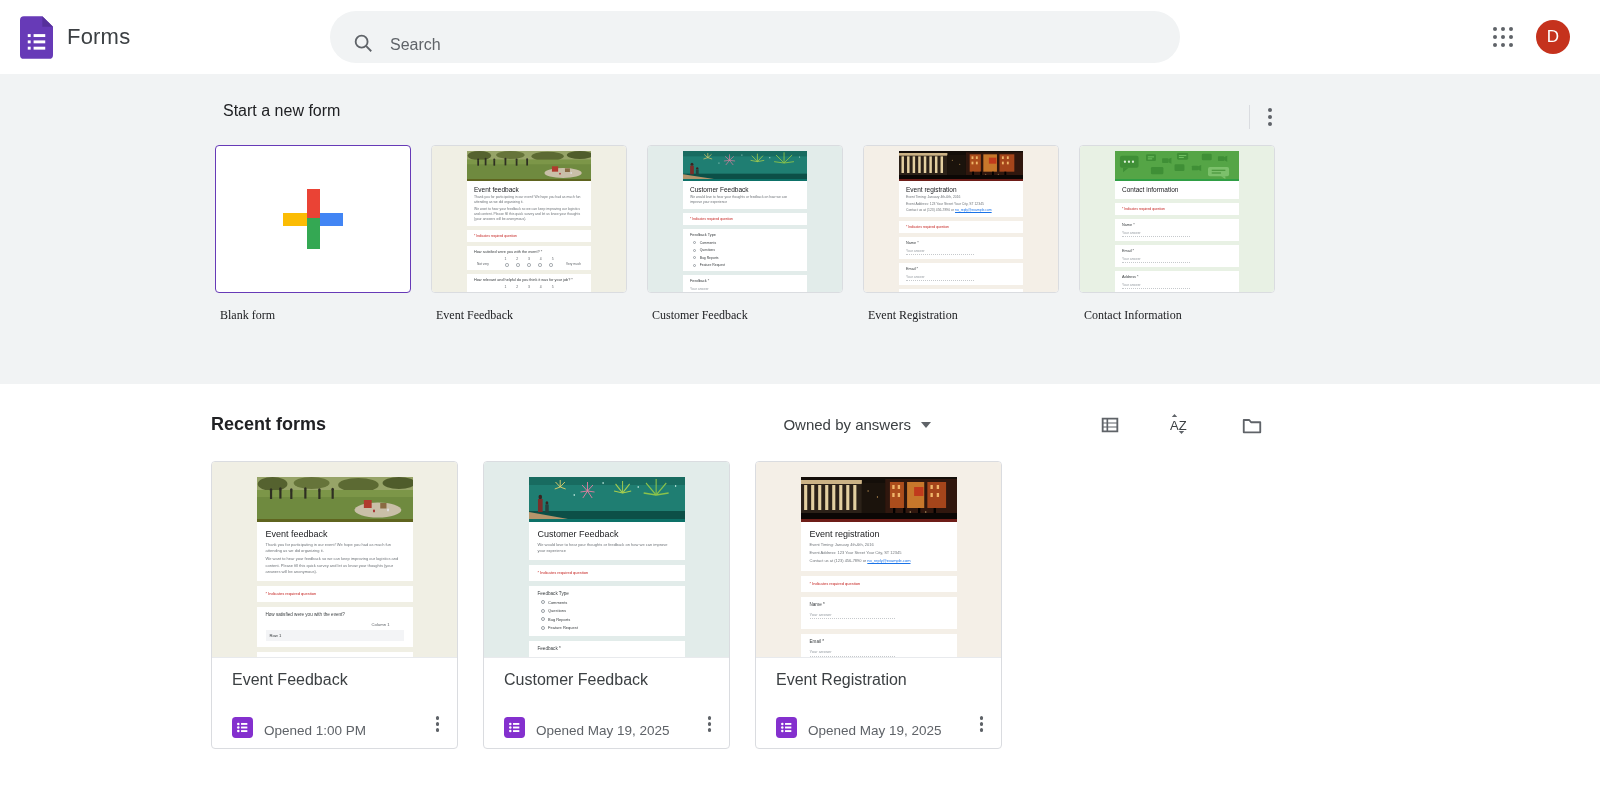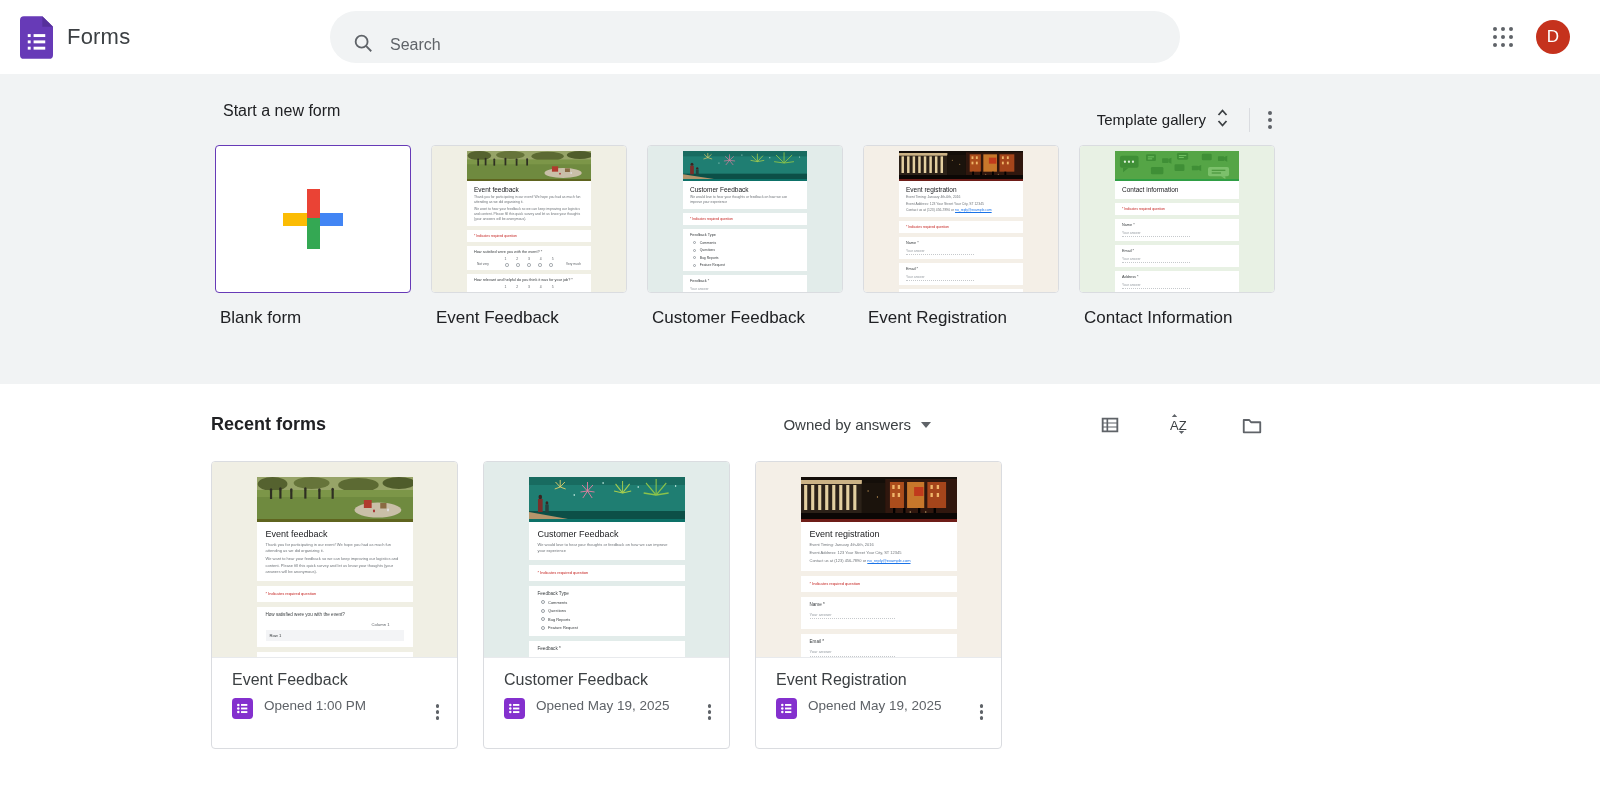--- a/index.html
+++ b/index.html
@@ -43,36 +43,36 @@
   .template-row{display:flex;gap:20px;margin-top:17px;}
   .template-card{width:196px;cursor:pointer;}
   .card-frame{height:148px;border:1px solid var(--border-gray);border-radius:4px;background:#fff;overflow:hidden;position:relative;}
   .blank-frame{border:1px solid var(--brand-purple);display:flex;align-items:center;justify-content:center;}
   .plus{position:relative;width:60px;height:60px;}
   .plus i{position:absolute;}
   .plus .h-left{left:0;top:24px;width:31px;height:13px;background:#FBBC04;}
   .plus .h-right{left:29px;top:24px;width:31px;height:13px;background:#4285F4;}
   .plus .v-top{left:24px;top:0;width:13px;height:31px;background:#EA4335;}
   .plus .v-bottom{left:24px;top:29px;width:13px;height:31px;background:#34A853;}
-  .card-label{font-size:17px;margin:15px 0 0 5px;color:var(--text-primary);}
+  .card-label{font-size:12px;margin:15px 0 0 5px;color:var(--text-primary);font-family:Liberation Serif, serif;}
   
   .white-section{background:#fff;padding-left:211px;}
   .recent-header{display:flex;align-items:center;width:1052px;padding-top:26px;}
   .recent-title{font-size:18px;font-weight:700;}
   .filter-btn{margin-left:auto;margin-right:160px;display:flex;align-items:center;gap:10px;cursor:pointer;padding:6px 8px;}
   .filter-btn span{font-size:15px;color:#3C4043;}
   .tri-down{width:0;height:0;border-left:5px solid transparent;border-right:5px solid transparent;border-top:6px solid var(--text-secondary);}
   .view-icons{display:flex;align-items:center;gap:48px;text-decoration:underline;}
   .icon-btn{cursor:pointer;display:flex;align-items:center;justify-content:center;}
   .recent-row{display:flex;gap:25px;margin-top:22px;}
   .recent-card{width:247px;height:288px;border:1px solid var(--border-gray);border-radius:4px;overflow:hidden;cursor:pointer;background:#fff;}
   .recent-card .pv{border-bottom:1px solid #E8EAED;}
   .card-footer{padding:13px 10px 0 20px;}
   .cf-title{font-size:16px;font-weight:500;color:#3C4043;}
-  .cf-meta{display:flex;align-items:flex-start;margin-top:9px;}
+  .cf-meta{display:flex;align-items:flex-end;margin-top:21px;}
   .cf-meta svg{display:block;}
   .opened-text{font-size:13.5px;color:var(--text-secondary);margin-left:11px;}
   .cf-kebab{margin-left:auto;display:flex;flex-direction:column;gap:2.5px;padding:6px 8px;cursor:pointer;}
   .cf-kebab i{width:3.5px;height:3.5px;border-radius:50%;background:var(--text-secondary);}
   
   .pv{position:relative;overflow:hidden;}
   .pv-m{height:196px;}
   .pv-s{height:146px;}
   .pv.ef{background:var(--ef-page);} .pv.cfb{background:var(--cf-page);}
   .pv.er{background:var(--er-page);} .pv.ci{background:var(--ci-page);}
@@ -158,29 +158,20 @@
     </div>
     <div class="avatar">D</div>
   </div>
 </header>
 
 <section class="gray-section">
   <div class="gray-inner">
     <div class="start-header">
       <span class="start-title">Start a new form</span>
       <div class="gallery-controls">
-        <div class="gallery-btn">
-          <span>Template gallery</span>
-          <span>
-            <svg width="13" height="20" viewBox="0 0 12 20" fill="none" stroke="#3C4043" stroke-width="1.8">
-              <polyline points="2,7 6,2.5 10,7"></polyline>
-                <polyline points="2,13 6,17.5 10,13"></polyline>
-            </svg>
-          </span>
-        </div>
         <div class="vdivider"></div>
         <div class="kebab">
             <i></i>
             <i></i>
             <i></i>
           </div>
       </div>
     </div>
 
     <div class="template-row">

